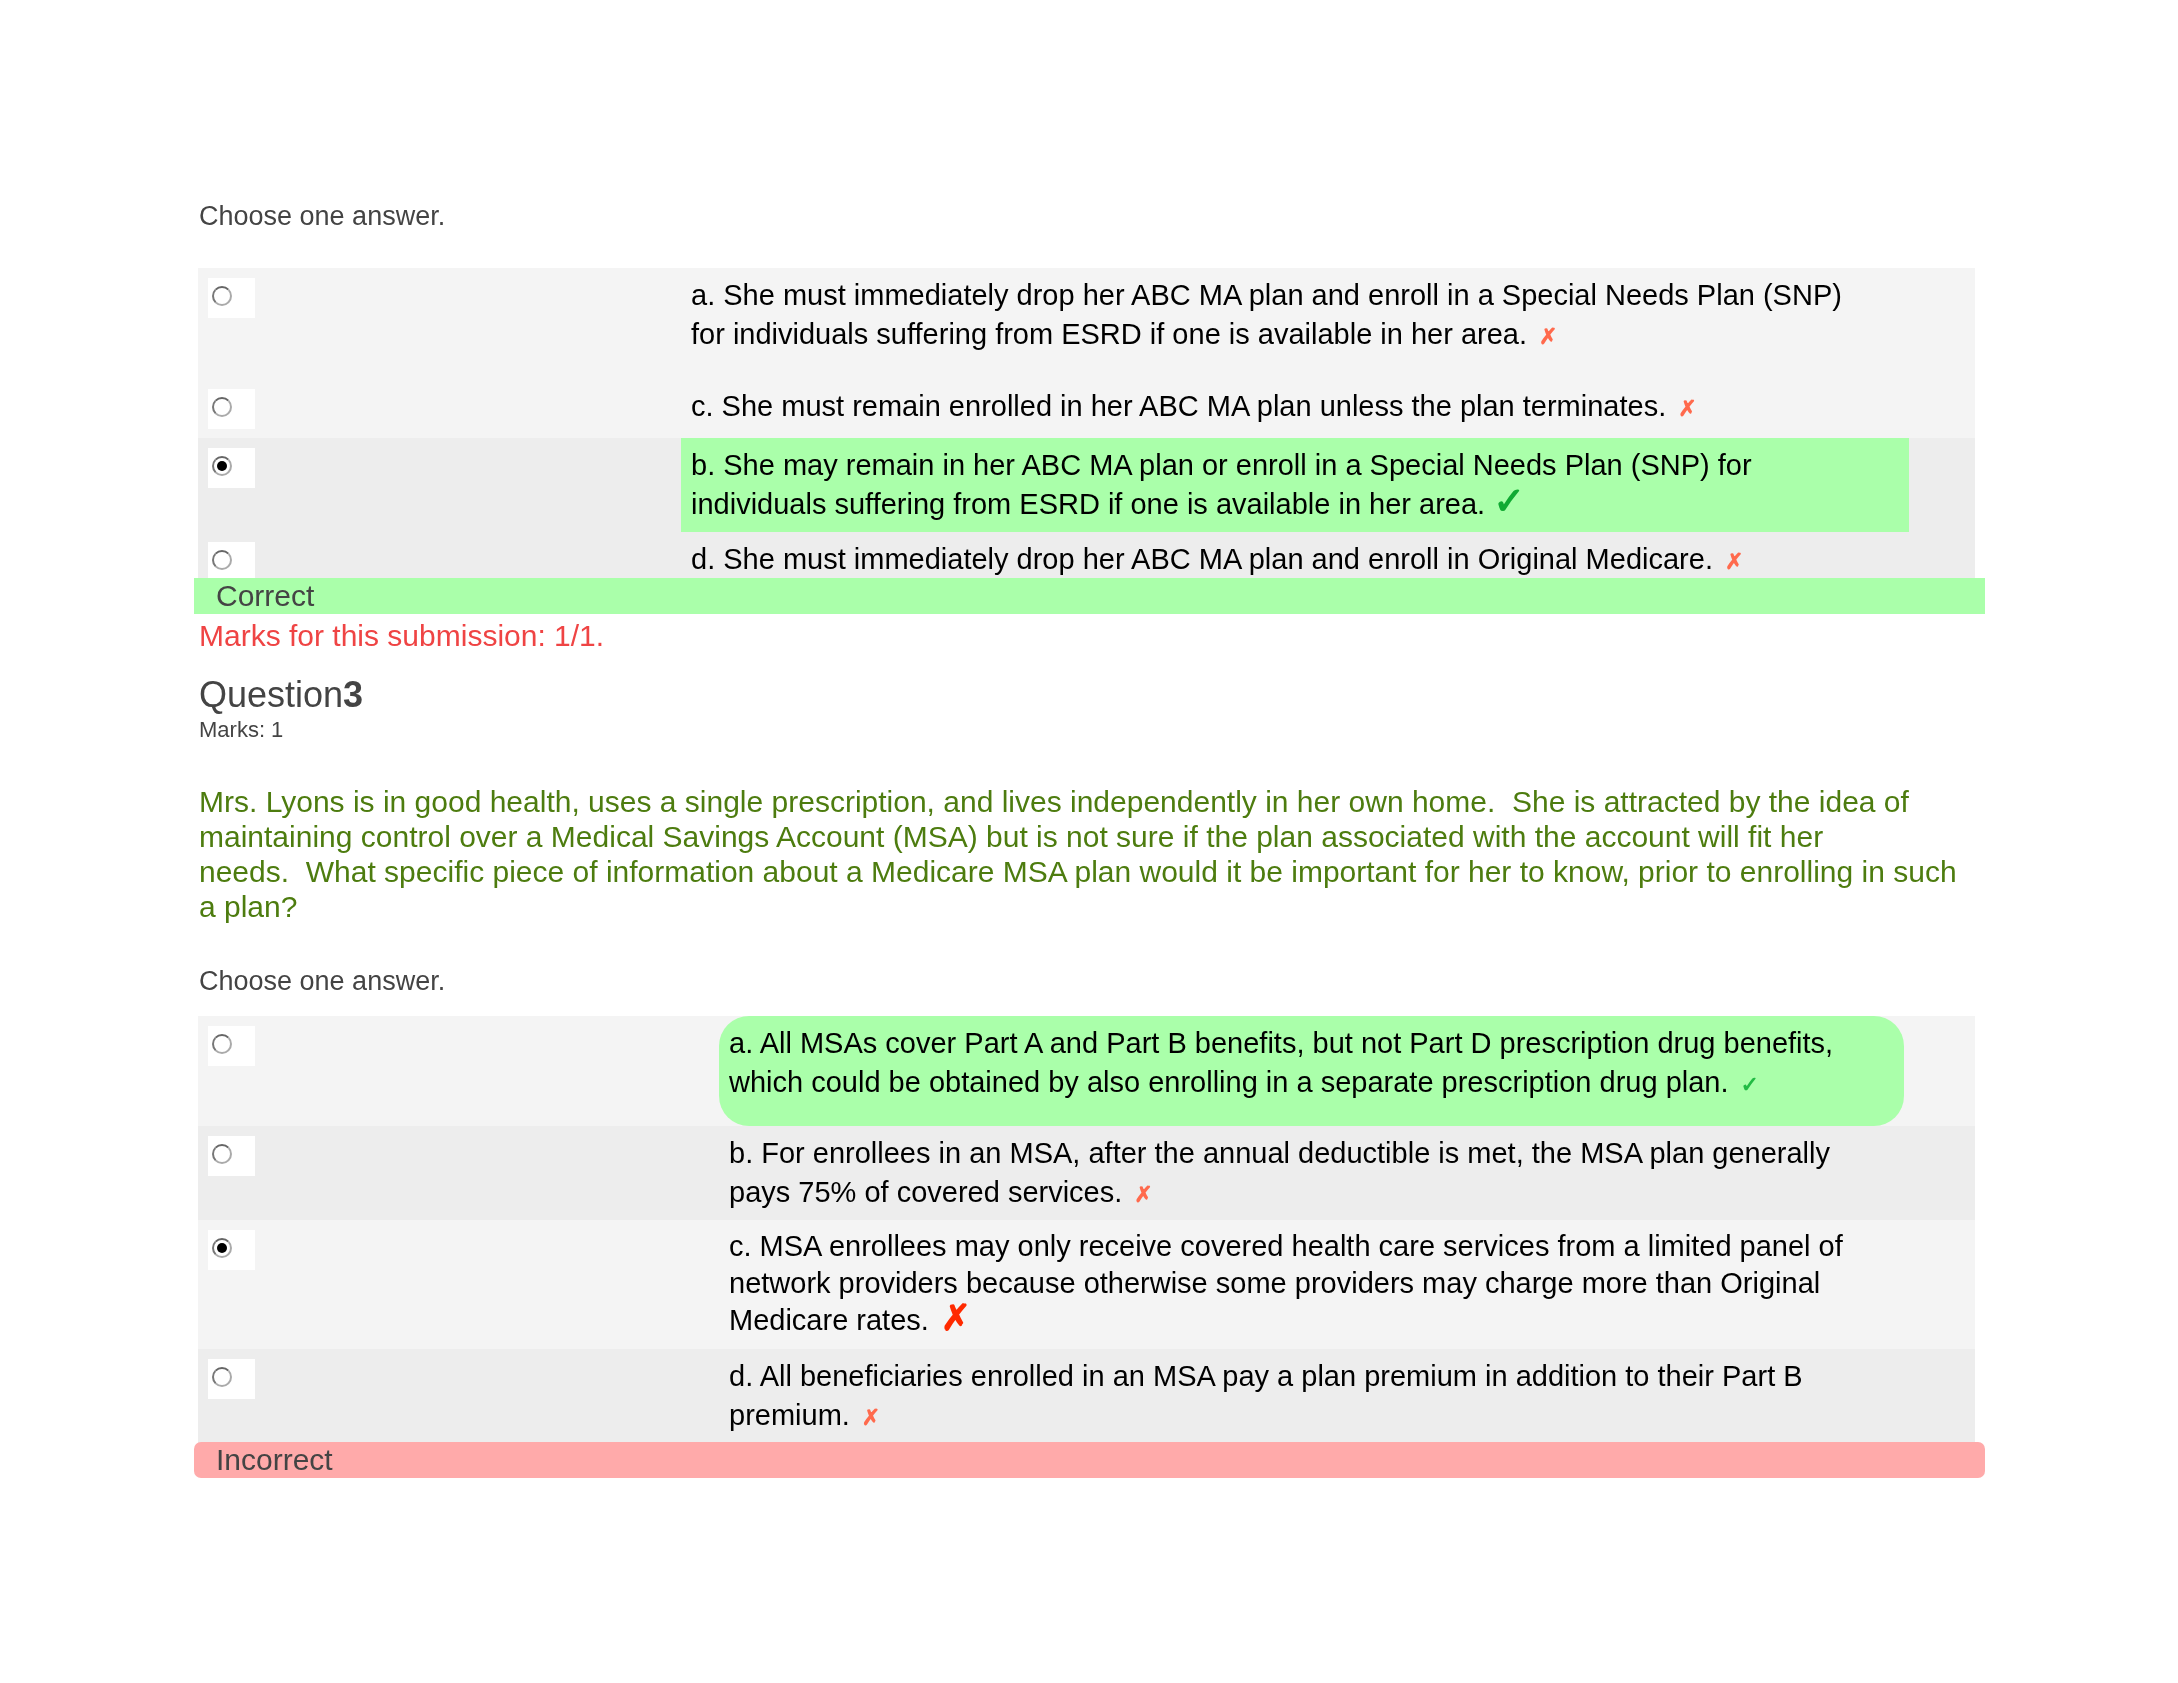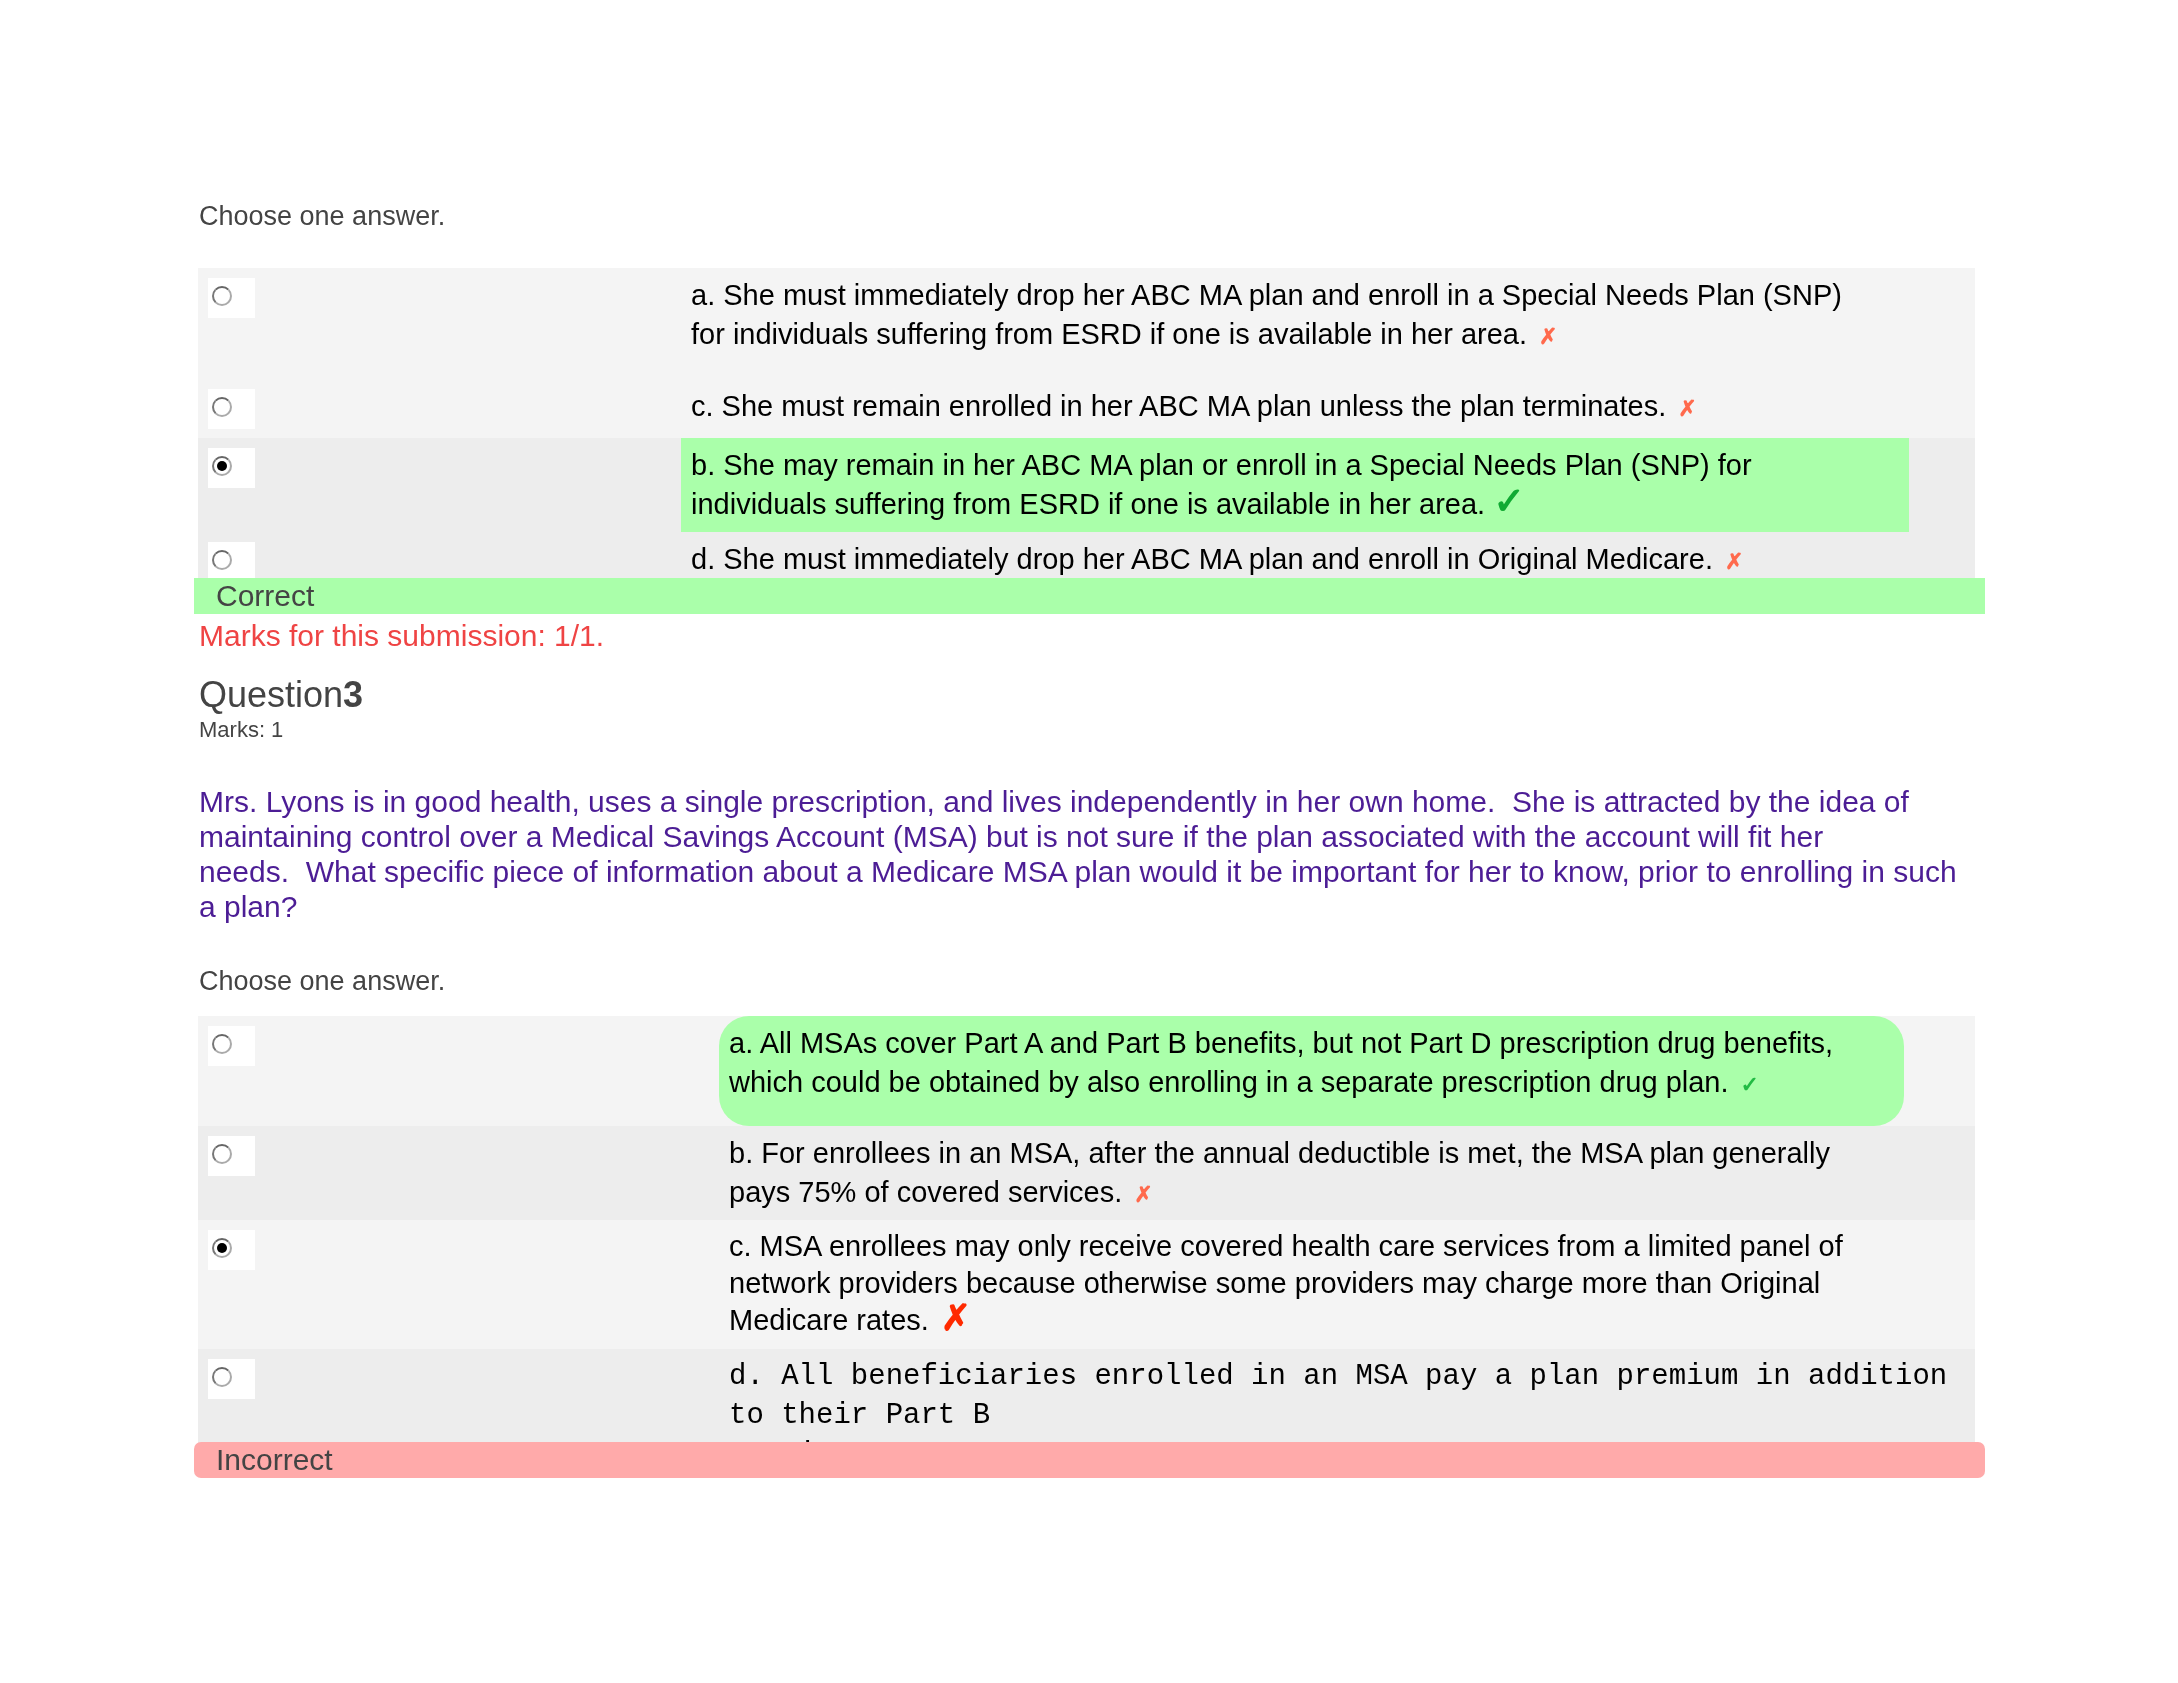--- a/index.html
+++ b/index.html
@@ -137,21 +137,21 @@
       color: #444444;
     }
 
     .question-text {
       position: absolute;
       left: 199px;
       top: 784px;
       width: 1782px;
       font-size: 30px;
       line-height: 35px;
-      color: #4c1d95;
+      color: #4d7c0f;
     }
     .question-text .line { display: block; white-space: pre; }
   </style>
 </head>
 <body>
 
 <div class="choose-label" style="top:198px;">Choose one answer.</div>
 
 <div class="answer-table" style="top:268px;">
 
@@ -250,21 +250,21 @@
     </div>
     <div class="answer-text-cell" style="left:521px; width:1238px;">
       <div class="answer-text" style="line-height:37px;">
         <span>c. MSA enrollees may only receive covered health care services from a limited panel of</span><br>
         <span>network providers because otherwise some providers may charge more than Original</span><br>
         <span>Medicare rates.</span><span class="mark cross-big">✗</span>
       </div>
     </div>
   </div>
 
-  <div class="answer-row even" style="height:94px;font-family:Liberation Mono, monospace;">
+  <div class="answer-row even" style="height:94px;">
     <div class="radio-cell">
       <div class="radio"></div>
     </div>
     <div class="answer-text-cell" style="left:521px; width:1238px;">
       <div class="answer-text">
         <span>d. All beneficiaries enrolled in an MSA pay a plan premium in addition to their Part B</span><br>
         <span>premium.</span><span class="mark cross-small">✗</span>
       </div>
     </div>
   </div>

